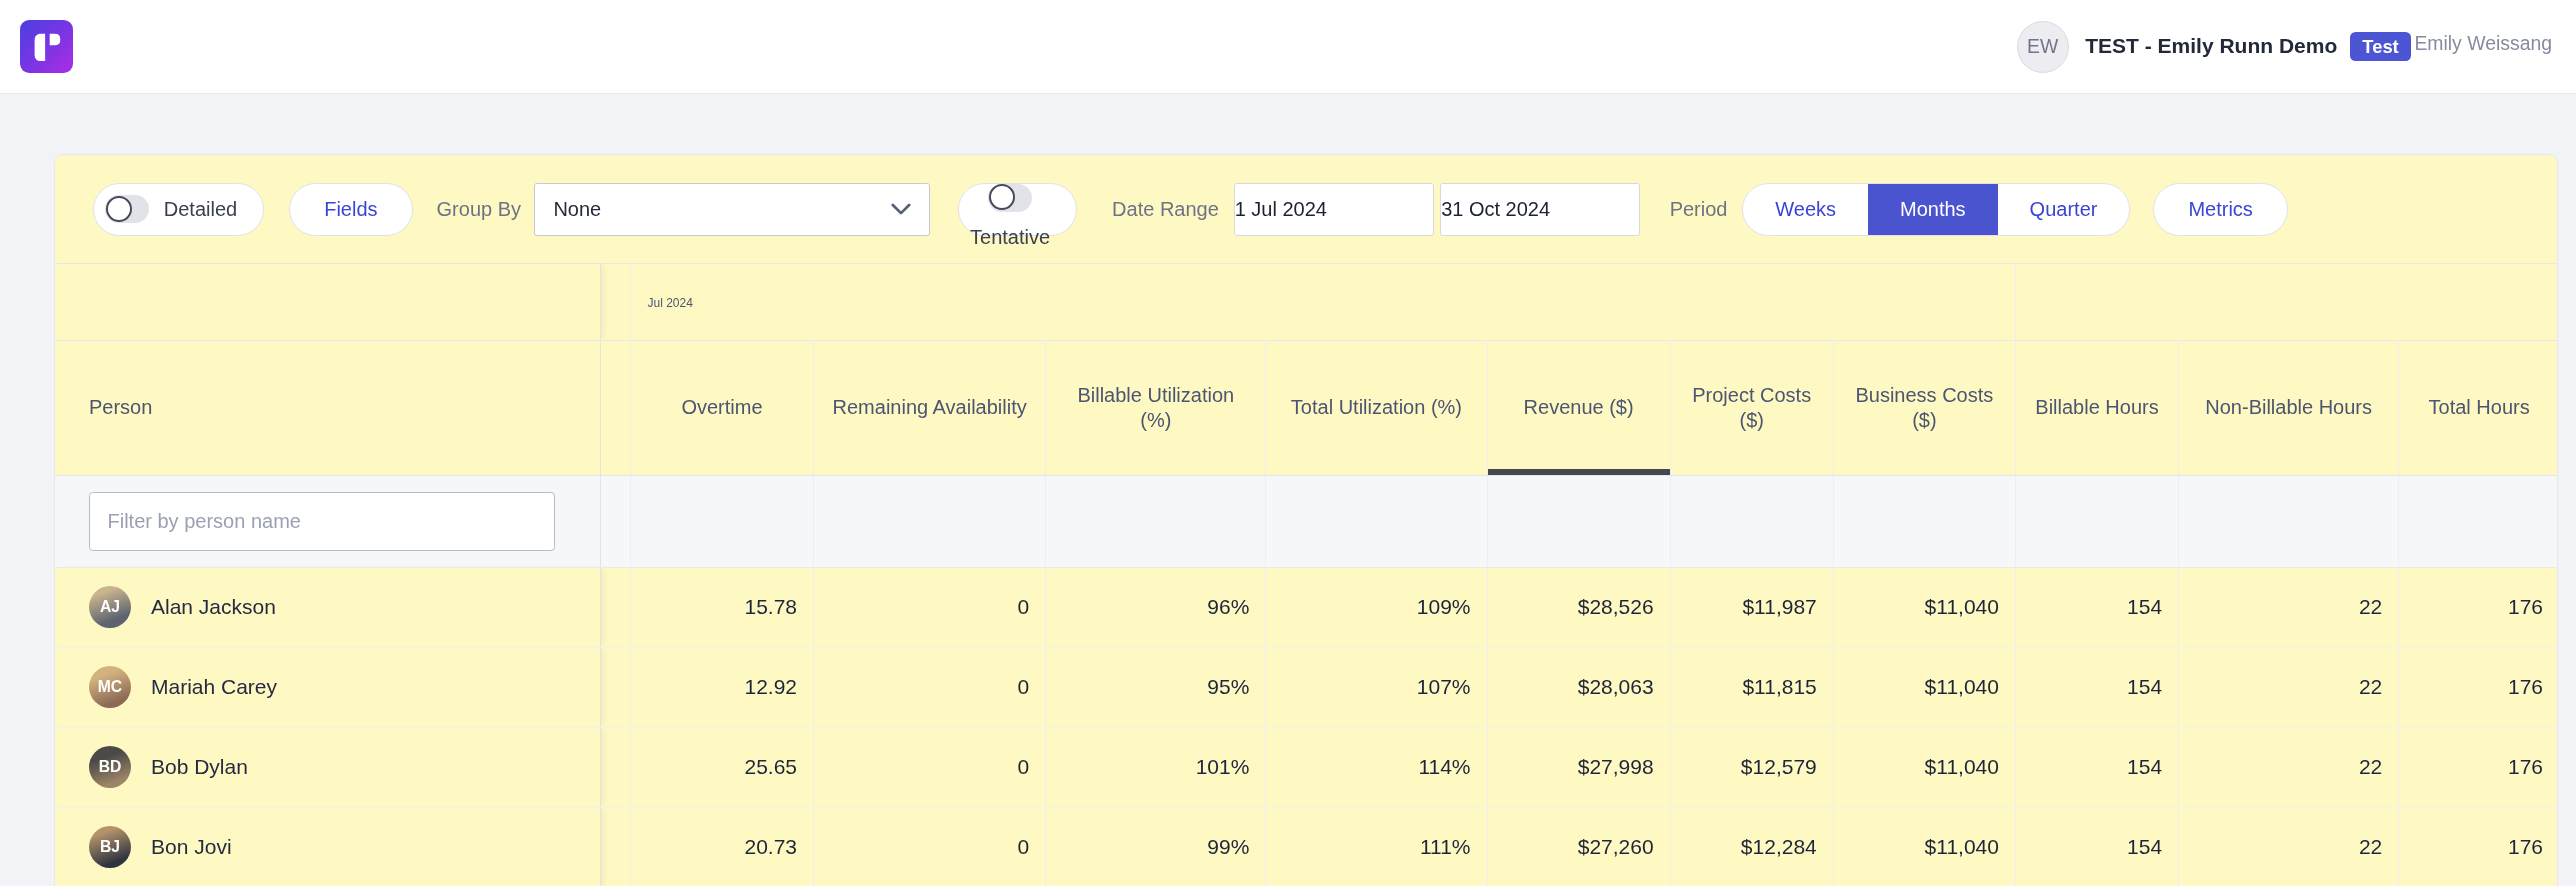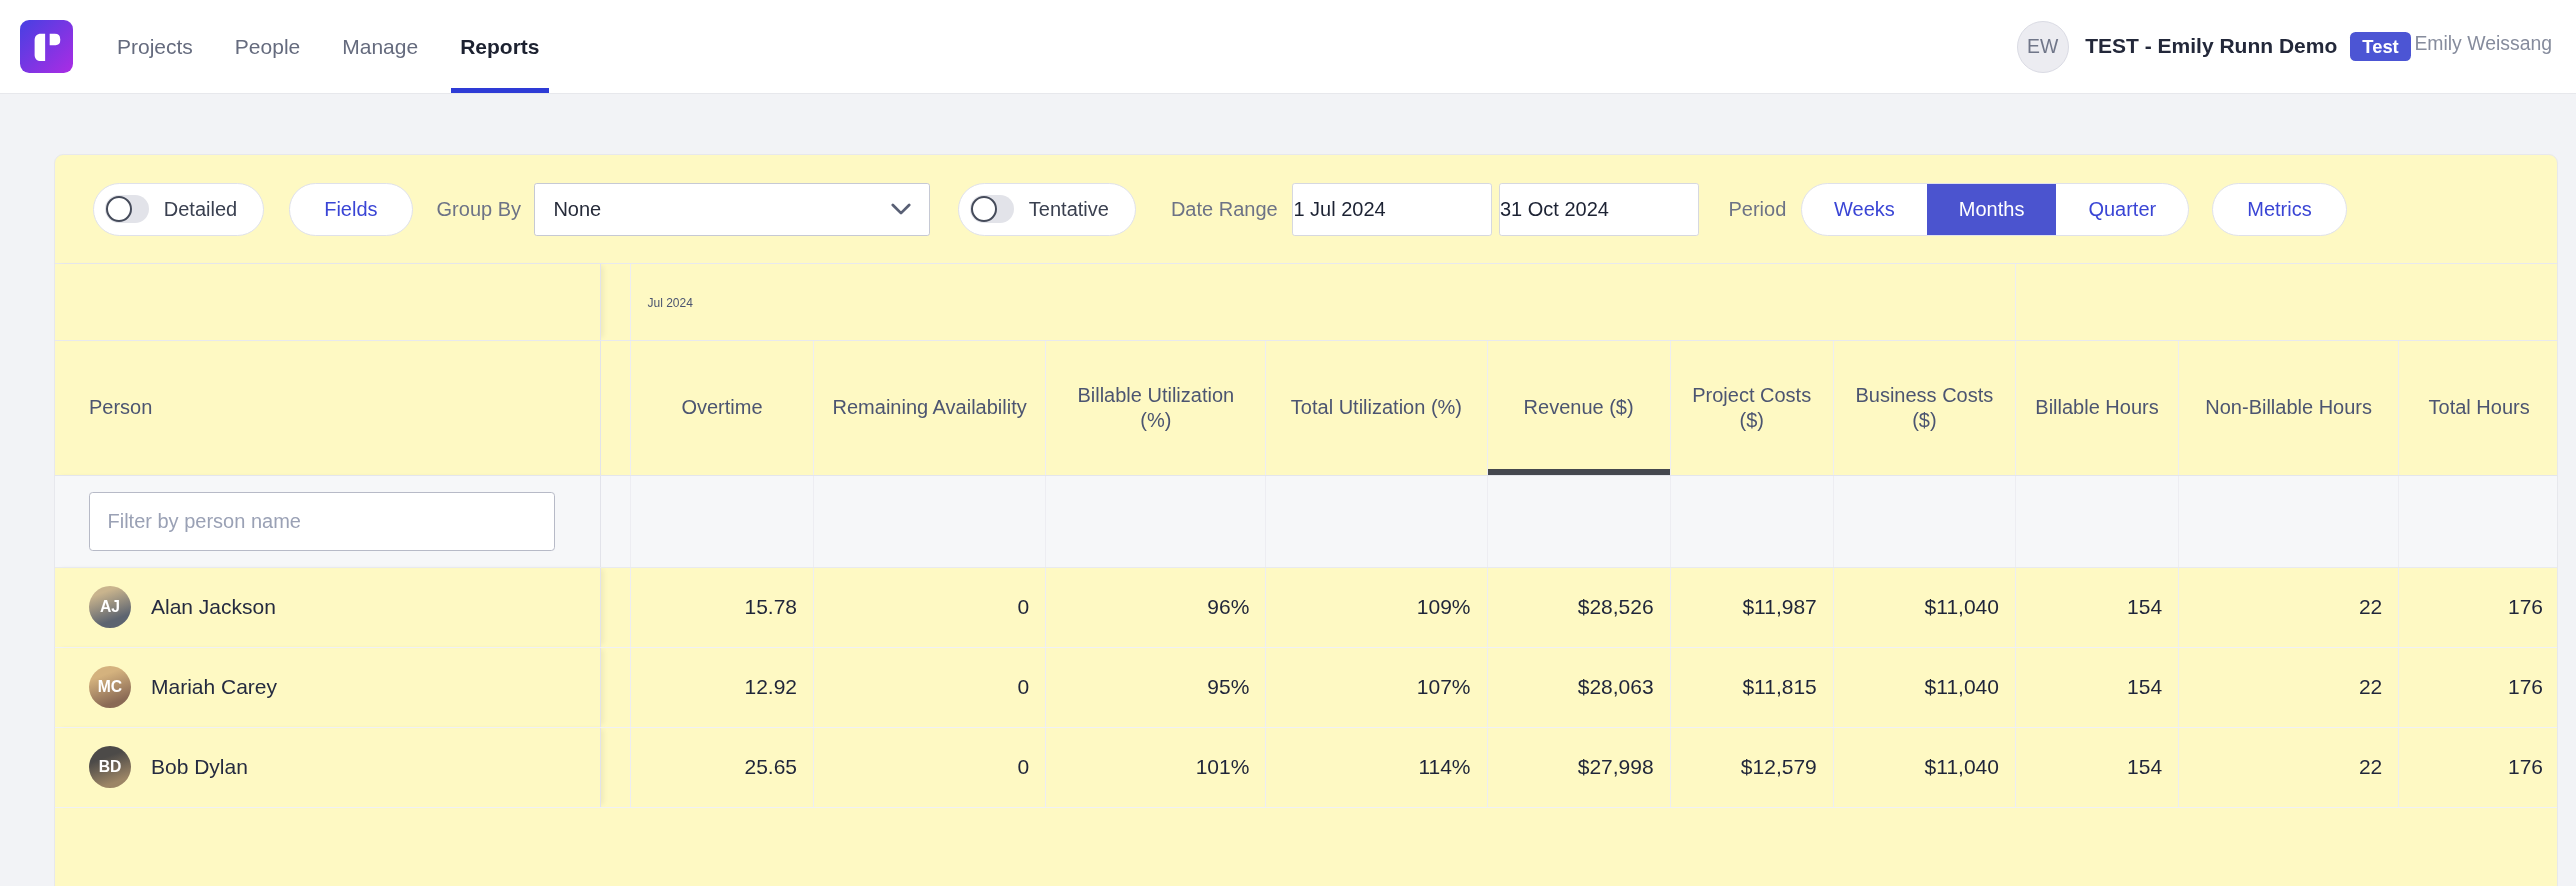--- a/index.html
+++ b/index.html
@@ -79,21 +79,21 @@
   .toggle-label{font-size:20px;color:#3a4050;}
   .btn-pill{padding:0 34px;font-size:20px;color:var(--accent);}
   .tb-label{font-size:20px;color:var(--muted-text);}
   .group-by-label{margin-left:24px;}
   .select-box{
     margin-left:13px;width:396px;height:53px;border:0.9px solid #c6c9d4;border-radius:2.8px;
     display:flex;align-items:center;padding:0 18.4px;background:#fff;cursor:pointer;
   }
   .select-value{font-size:20px;color:#262b3a;flex:1;}
   .chev{width:20px;height:13px;}
-  .tentative{margin-left:28px;}
+  .tentative{margin-left:28px;flex-direction:column;}
   .daterange-label{margin-left:35px;}
   .date-input{
     margin-left:14.8px;width:200px;height:53px;border:0.9px solid #d6d8e0;border-radius:2.8px;
     font-size:20px;color:#1c2233;background:#fff;
     font-family:"Liberation Sans","DejaVu Sans",sans-serif;
   }
   .date-input + .date-input{margin-left:6.5px;}
   .period-label{margin-left:29.5px;}
   .segmented{
     margin-left:14.8px;display:flex;height:53px;border:0.9px solid #dfe1ea;
@@ -160,26 +160,20 @@
     <defs>
       <linearGradient id="lg" x1="0" y1="0" x2="1" y2="1">
         <stop offset="0" stop-color="#4740e2"></stop>
         <stop offset="1" stop-color="#ab2ce4"></stop>
       </linearGradient>
     </defs>
     <rect x="0" y="0" width="58" height="58" rx="10" fill="url(#lg)"></rect>
     <path d="M16 22 C16 17.5 18.5 15 23 15 L27.5 15 L27.5 45 L23 45 C18.5 45 16 42.5 16 38 Z" fill="#fff"></path>
     <path d="M32.5 15 L38 15 C42 15 44 17 44 21 L44 23 C44 26 42 27.5 39 27.5 L32.5 27.5 Z" fill="#fff"></path>
   </svg>
-  <nav class="nav-items">
-      <div class="nav-item">Projects</div>
-      <div class="nav-item">People</div>
-      <div class="nav-item">Manage</div>
-      <div class="nav-item active">Reports</div>
-    </nav>
   <div class="account">
     <div class="avatar-circle">EW</div>
     <div class="account-text">
       <div class="account-title-row">
         <span class="account-title">TEST - Emily Runn Demo</span>
         <span class="badge">Test</span>
       </div>
       <span class="account-sub">Emily Weissang</span>
     </div>
   </div>
@@ -321,18 +315,37 @@
             <td class="val">0</td>
             <td class="val">101%</td>
             <td class="val">114%</td>
             <td class="val">$27,998</td>
             <td class="val">$12,579</td>
             <td class="val">$11,040</td>
             <td class="val">154</td>
             <td class="val">22</td>
             <td class="val">176</td>
           </tr>
+          <tr class="data-row">
+            <td class="pcol">
+              <div class="person-cell-inner">
+                <div class="row-avatar av3">BJ</div>
+                <span class="person-name">Bon Jovi</span>
+              </div>
+            </td>
+            <td></td>
+            <td class="val">20.73</td>
+            <td class="val">0</td>
+            <td class="val">99%</td>
+            <td class="val">111%</td>
+            <td class="val">$27,260</td>
+            <td class="val">$12,284</td>
+            <td class="val">$11,040</td>
+            <td class="val">154</td>
+            <td class="val">22</td>
+            <td class="val">176</td>
+          </tr>
         </tbody>
     </table>
 
   </div>
 </div>
 
 
 </body></html>

